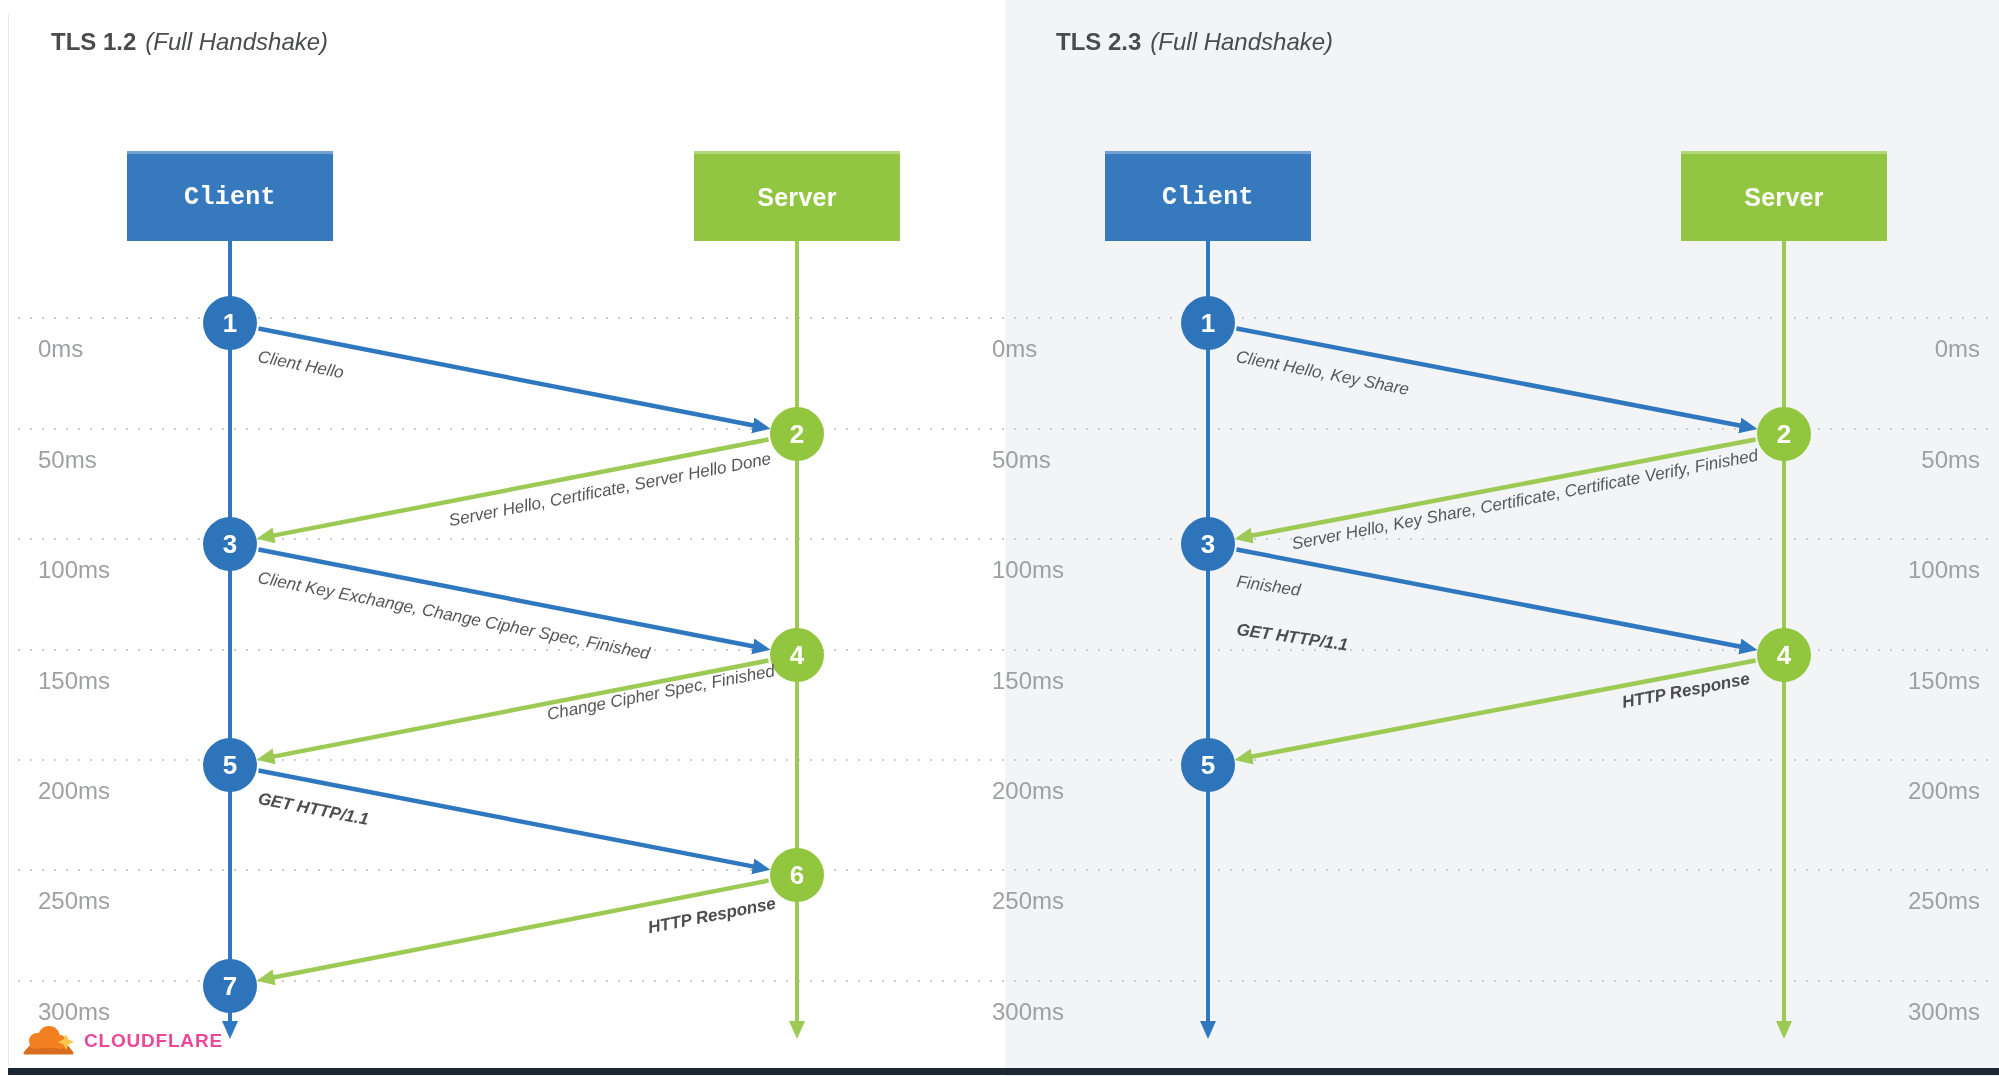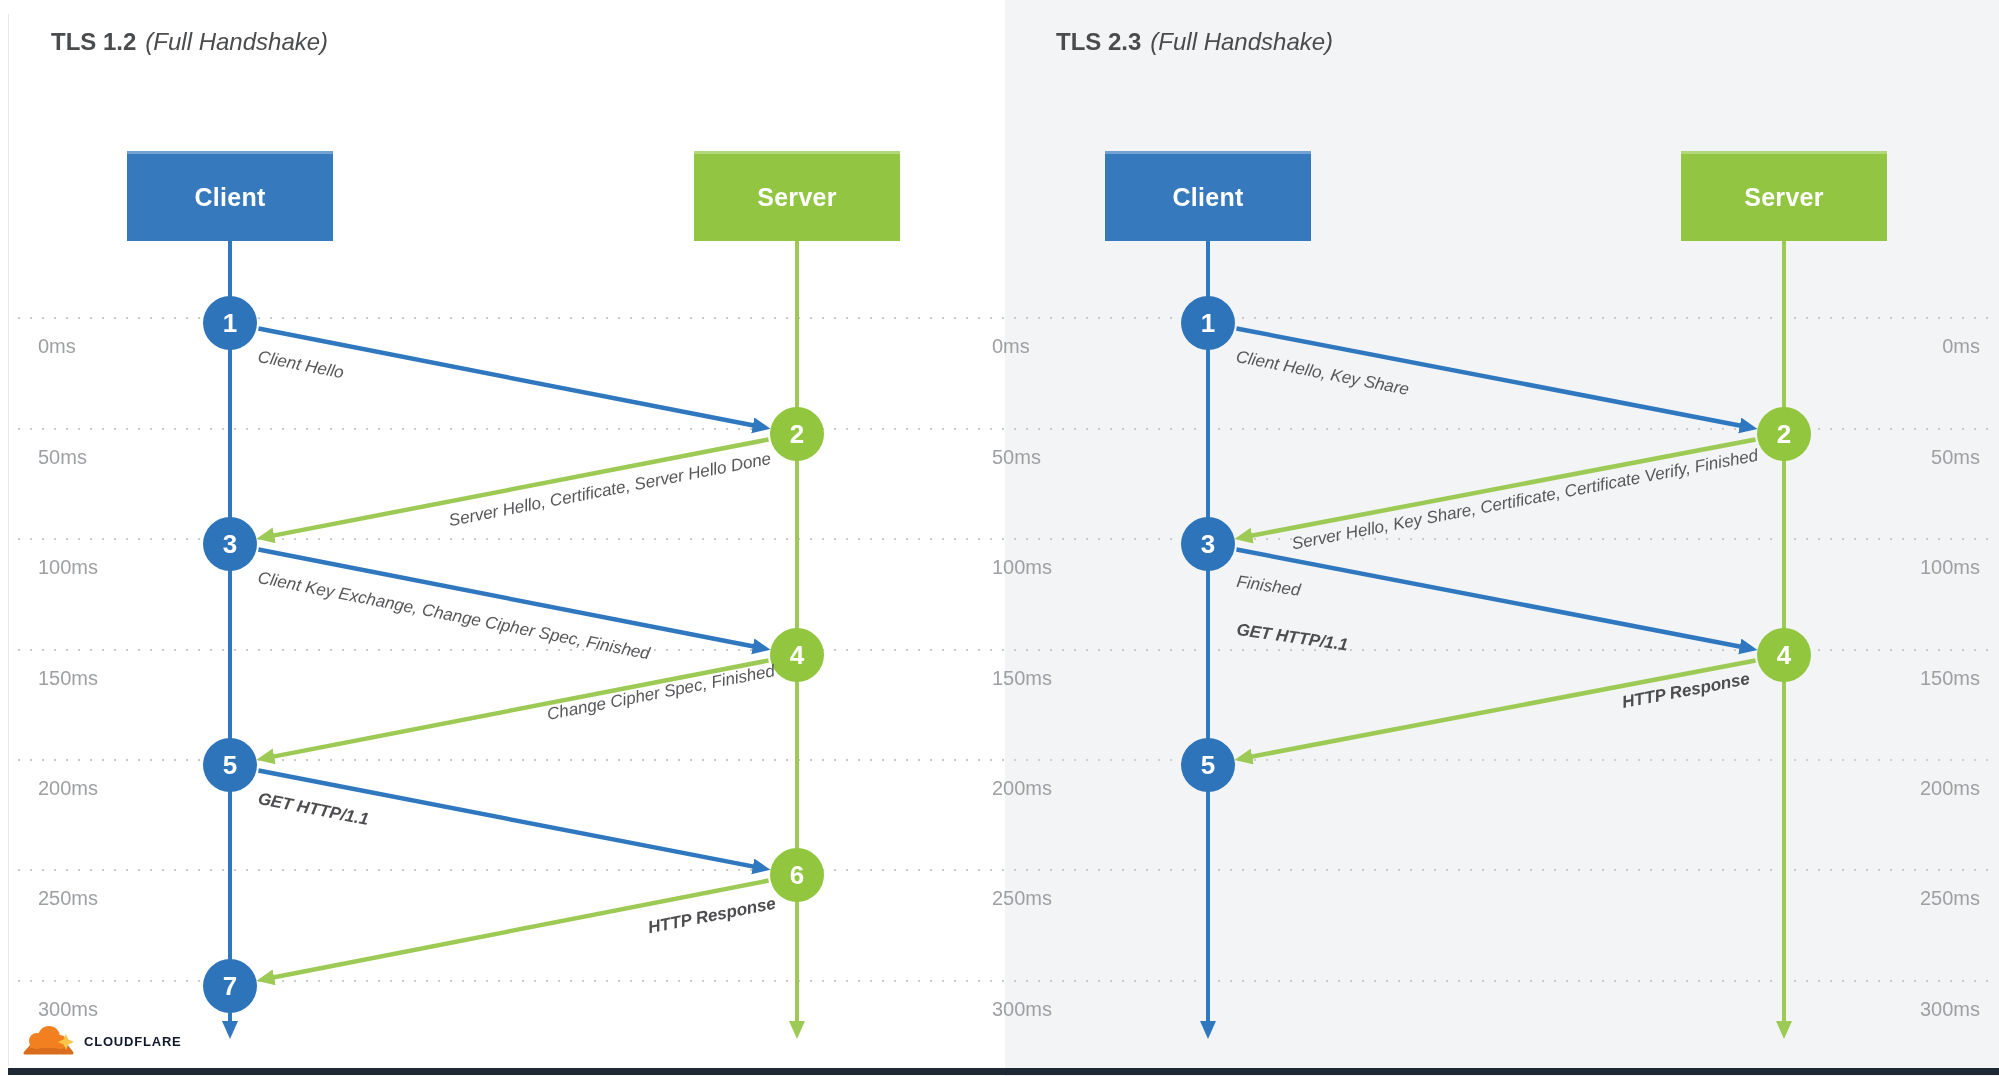--- a/index.html
+++ b/index.html
@@ -11,36 +11,36 @@
   .frame-line{position:absolute;width:1px;background:#e7e8e9;}
   svg.diagram{position:absolute;left:0;top:0;}
   .ptitle{position:absolute;top:28px;white-space:nowrap;color:var(--title);font-size:24px;}
   .ptitle .t-main{font-weight:700;}
   .ptitle .t-note{font-style:italic;font-weight:400;margin-left:9px;}
   .actor-box{
     position:absolute;width:206px;height:90px;display:flex;align-items:center;justify-content:center;
     color:#ffffff;font-size:25px;font-weight:600;letter-spacing:.3px;
     border-top:3px solid rgba(255,255,255,.30);box-sizing:border-box;
   }
-  .actor-box.client{background:var(--blue-box);}
+  .actor-box.client{background:var(--blue-box);font-family:Liberation Mono, monospace;}
   .actor-box.server{background:var(--green-box);}
   .step{
     position:absolute;width:54px;height:54px;border-radius:50%;
     display:flex;align-items:center;justify-content:center;
     color:#ffffff;font-size:26px;font-weight:700;
   }
   .step.client{background:var(--blue-circle);}
   .step.server{background:var(--green-circle);}
   .msg{
     position:absolute;white-space:nowrap;font-style:italic;font-size:17px;color:var(--msg);
   }
   .msg.bold{font-weight:700;color:#4d4d50;}
-  .tlabel{position:absolute;font-size:20px;color:var(--tlabel);}
+  .tlabel{position:absolute;font-size:24px;color:var(--tlabel);}
   .footer-logo{position:absolute;left:20px;top:1026px;display:flex;align-items:center;gap:6px;}
-  .footer-logo .brand{font-size:13px;font-weight:700;letter-spacing:.8px;color:#0f172a;}
+  .footer-logo .brand{font-size:19px;font-weight:700;letter-spacing:.8px;color:#ec4899;}
   .bottom-bar{position:absolute;left:8px;right:0;top:1068px;height:7px;background:var(--bar);}
 </style>
 </head>
 <body>
 
 <div class="stage">
   <div class="panel-bg-right" id="bgRight" style="left: 1005px; right: 0px;"></div>
   <div class="frame-line" id="frameLine" style="left: 8px; top: 14px; height: 1052px;"></div>
   <svg class="diagram" id="diagramSvg" width="1999" height="1076" viewBox="0 0 1999 1076">
       <defs>

